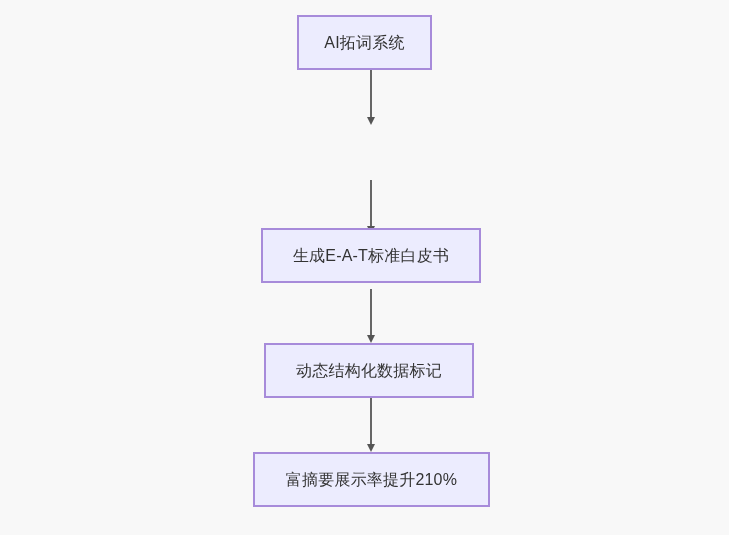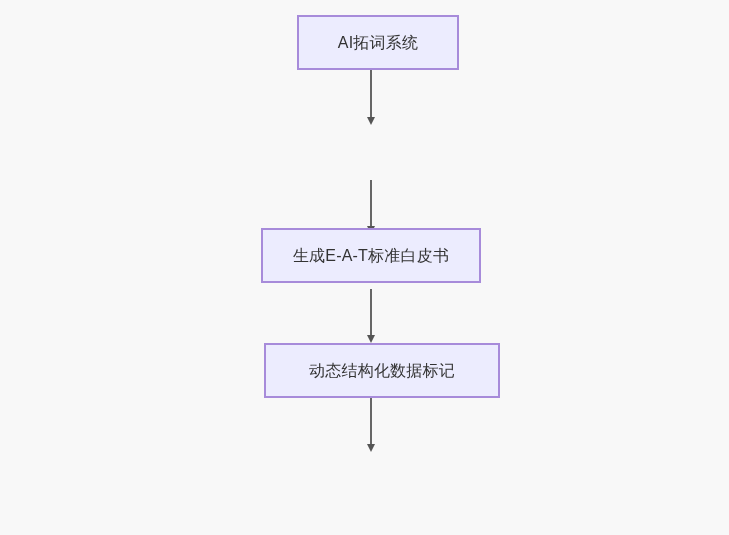--- a/index.html
+++ b/index.html
@@ -36,24 +36,24 @@
     letter-spacing: 0.2px;
     white-space: nowrap;
   }
 
   .node-label {
     display: block;
     text-align: center;
   }
 
   
-  #node-1 { left: 297px; top: 15px;  width: 162px; height: 55px; }
+  #node-1 { left: 297px; top: 15px;  width: 135px; height: 55px; }
   #node-2 { left: 276px; top: 125px; width: 189px; height: 55px; }
   #node-3 { left: 261px; top: 228px; width: 220px; height: 55px; }
-  #node-4 { left: 264px; top: 343px; width: 236px; height: 55px; justify-content: center; }
+  #node-4 { left: 264px; top: 343px; width: 210px; height: 55px; justify-content: center; }
   #node-5 { left: 253px; top: 452px; width: 237px; height: 55px; }
 
   
   .connector {
     position: absolute;
     left: 367px;          
     width: 8px;
   }
   .connector .shaft {
     position: absolute;
@@ -113,14 +113,17 @@
 
   <div class="node" id="node-4">
     <span class="node-label">动态结构化数据标记</span>
   </div>
 
   <div class="connector" id="edge-4">
     <div class="shaft"></div>
     <div class="head"></div>
   </div>
 
+  <div class="node" id="node-5">
+    <span class="node-label">富摘要展示率提升210%</span>
+  </div>
 
 </div>
 
 </body></html>

